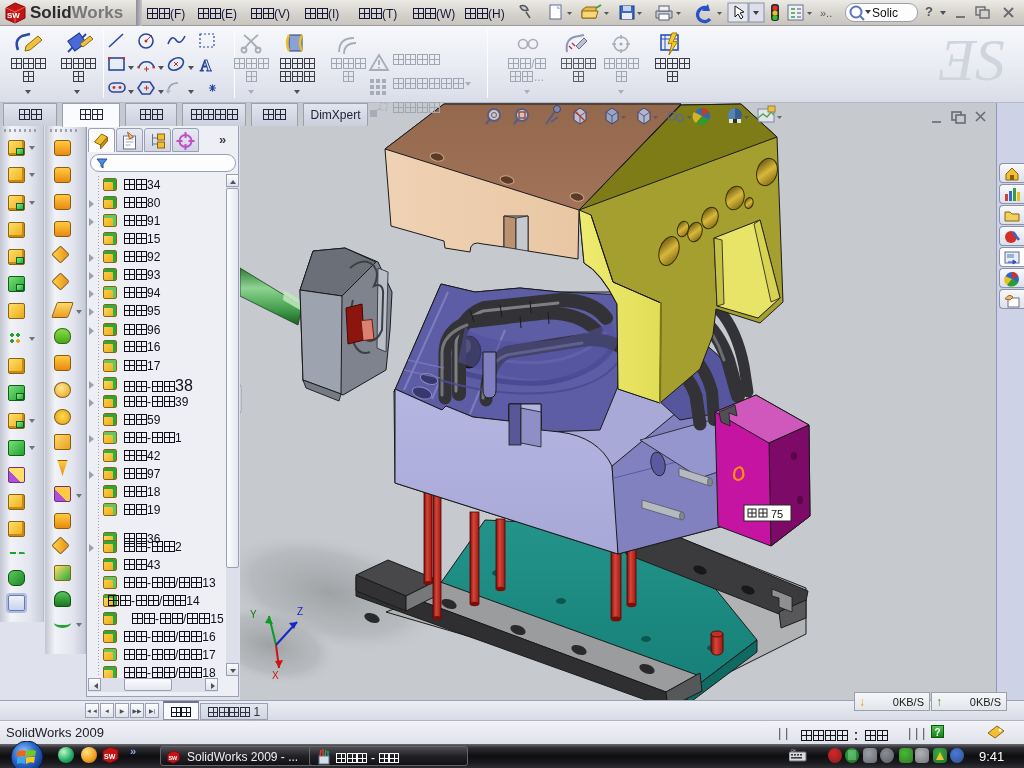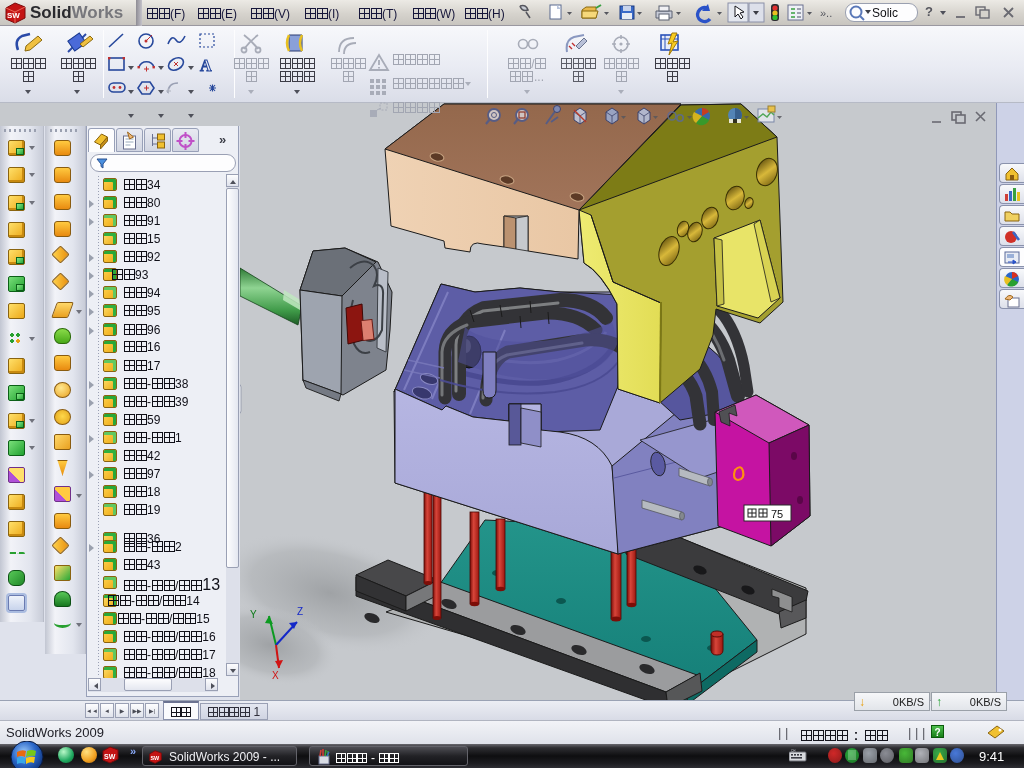--- a/index.html
+++ b/index.html
@@ -318,20 +318,21 @@
       <svg class="abs" style="left:952px;top:5px" width="68" height="16" viewBox="0 0 68 16">
         <g stroke="#6a6a72" stroke-width="1.8" fill="none">
           <path d="M4 12 h9"></path>
           <rect x="24" y="2" width="9" height="8" stroke-width="1.4"></rect>
           <rect x="28" y="5" width="9" height="8" fill="#d5d2cc" stroke-width="1.4"></rect>
           <path d="M52 3 l9 9 M61 3 l-9 9"></path>
         </g>
       </svg>
     </div>
 <div class="abs" style="left:0;top:26px;width:1024px;height:77px;background:linear-gradient(#f7f8fb,#e9ebf3 55%,#dadde8);border-bottom:1px solid #b6bac6">
+      <div class="abs" style="left:938px;top:0px;font-family:'Liberation Serif',serif;font-style:italic;font-size:60px;color:#d0d4dd">ƎS</div>
       <svg class="abs" style="left:12px;top:4px" width="34" height="26" viewBox="0 0 34 26">
         <path d="M6 20 Q2 10 10 6 L18 4" fill="none" stroke="#2a4aa8" stroke-width="2.5"></path>
         <path d="M14 16 L26 6 L30 10 L18 20 L13 21 Z" fill="#f0c040" stroke="#8a6a10"></path>
         <path d="M26 6 L30 10" stroke="#8a6a10"></path>
       </svg>
       <div class="biglbl" style="left:4px;top:32px;width:48px"><i class="cj"></i><i class="cj"></i><i class="cj"></i><br><i class="cj"></i></div>
       <div class="dn" style="left:25px;top:64px"></div>
       <svg class="abs" style="left:60px;top:4px" width="36" height="26" viewBox="0 0 36 26">
         <path d="M8 22 L26 4" stroke="#2a4aa8" stroke-width="2"></path>
         <rect x="10" y="6" width="14" height="12" fill="#4a6ad8" stroke="#1a3a90" transform="rotate(-35 17 12)"></rect>
@@ -446,20 +447,28 @@
         <circle cx="11" cy="11" r="1.6" fill="#a8acb8"></circle>
       </svg>
       <div class="biglbl glbl" style="left:598px;top:32px;width:46px"><i class="cj"></i><i class="cj"></i><i class="cj"></i><br><i class="cj"></i></div>
       <div class="dn g" style="left:618px;top:64px"></div>
       <svg class="abs" style="left:658px;top:5px" width="26" height="26" viewBox="0 0 26 26">
         <rect x="3" y="4" width="17" height="15" fill="#e8ecf8" stroke="#2a52b8" stroke-width="1.6"></rect>
         <path d="M3 8 h17 M7 4 v15" stroke="#2a52b8" stroke-width="1"></path>
         <path d="M14 2 L10 13 L14 12 L11 24 L20 10 L15 11 L19 2 Z" fill="#f8cc20" stroke="#a07808" stroke-width="1"></path>
       </svg>
       <div class="biglbl" style="left:648px;top:32px;width:48px"><i class="cj"></i><i class="cj"></i><i class="cj"></i><br><i class="cj"></i></div>
+    </div>
+<div class="abs" style="left:0;top:103px;width:380px;height:23px">
+      <div class="swtab" style="left:3px;width:54px"><i class="cj"></i><i class="cj"></i></div>
+      <div class="swtab act" style="left:62px;width:58px"><i class="cj"></i><i class="cj"></i></div>
+      <div class="swtab" style="left:125px;width:52px"><i class="cj"></i><i class="cj"></i></div>
+      <div class="swtab" style="left:182px;width:64px"><i class="cj"></i><i class="cj"></i><i class="cj"></i><i class="cj"></i></div>
+      <div class="swtab" style="left:251px;width:47px"><i class="cj"></i><i class="cj"></i></div>
+      <div class="swtab" style="left:303px;width:65px"><span style="font-size:12px">DimXpert</span></div>
     </div>
 <div class="abs" style="left:0;top:126px;width:240px;height:574px;background:#dfe2ec">
       <div class="abs" style="left:0;top:0;width:44px;height:496px;background:linear-gradient(90deg,#c2c6d2,#f2f3f8 25%,#e2e5ee 70%,#c8ccd8);border-right:1px solid #b8bcc8"></div>
       <div class="abs" style="left:45px;top:0;width:41px;height:528px;background:linear-gradient(90deg,#c2c6d2,#f2f3f8 25%,#e2e5ee 70%,#c8ccd8);border-right:1px solid #b8bcc8"></div>
       <div class="abs" style="left:4px;top:3px;width:34px;height:3px;background:repeating-linear-gradient(90deg,#9aa0b0 0 2px,transparent 2px 5px)"></div>
       <div class="abs" style="left:50px;top:3px;width:30px;height:3px;background:repeating-linear-gradient(90deg,#9aa0b0 0 2px,transparent 2px 5px)"></div>
       <div class="lticon" style="left:8px;top:14px;background:linear-gradient(135deg,#ffe06a,#eca818);border:1px solid #8a6410;box-shadow:inset -2px -2px 0 #c88a10"></div>
       <div class="dn" style="left:29px;top:20px;border-top-color:#70727c"></div>
       <div class="lticon" style="left:8px;top:41px;background:linear-gradient(135deg,#ffe06a,#eca818);border:1px solid #8a6410;box-shadow:inset -2px -2px 0 #c88a10"></div>
       <div class="dn" style="left:29px;top:47px;border-top-color:#70727c"></div>
@@ -554,21 +563,21 @@
           <span style="position:absolute;left:36px;top:1px"><i class="cj"></i><i class="cj"></i><span style="font-size:12px">15</span></span>
         </div>
         <div class="trow" style="top:122.9px">
           <span class="texp" style="left:2px;top:5px"></span>
           <span class="ti" style="left:16px;top:1px;background:linear-gradient(135deg,#ffd24a,#eca818);border:1px solid #8a6410;box-shadow:inset -3px 3px 0 #28a838"></span>
           <span style="position:absolute;left:36px;top:1px"><i class="cj"></i><i class="cj"></i><span style="font-size:12px">92</span></span>
         </div>
         <div class="trow" style="top:141.0px">
           <span class="texp" style="left:2px;top:5px"></span>
           <span class="ti" style="left:16px;top:1px;background:linear-gradient(135deg,#ffd24a,#eca818);border:1px solid #8a6410;box-shadow:inset -3px 3px 0 #28a838"></span>
-          <span style="position:absolute;left:24px;top:1px"><i class="cj"></i><i class="cj"></i><span style="font-size:12px">93</span></span>
+          <span style="position:absolute;left:36px;top:1px"><i class="cj"></i><i class="cj"></i><span style="font-size:12px">93</span></span>
         </div>
         <div class="trow" style="top:159.1px">
           <span class="texp" style="left:2px;top:5px"></span>
           <span class="ti" style="left:16px;top:1px;background:linear-gradient(135deg,#ffd24a,#eca818);border:1px solid #8a6410;box-shadow:inset -3px 3px 0 #60c860"></span>
           <span style="position:absolute;left:36px;top:1px"><i class="cj"></i><i class="cj"></i><span style="font-size:12px">94</span></span>
         </div>
         <div class="trow" style="top:177.2px">
           <span class="texp" style="left:2px;top:5px"></span>
           <span class="ti" style="left:16px;top:1px;background:linear-gradient(135deg,#ffe06a,#eca818);border:1px solid #8a6410;box-shadow:inset -3px 3px 0 #30b040"></span>
           <span style="position:absolute;left:36px;top:1px"><i class="cj"></i><i class="cj"></i><span style="font-size:12px">95</span></span>
@@ -582,21 +591,21 @@
           <span class="ti" style="left:16px;top:1px;background:linear-gradient(135deg,#ffd24a,#eca818);border:1px solid #8a6410;box-shadow:inset -3px 3px 0 #28a838"></span>
           <span style="position:absolute;left:36px;top:1px"><i class="cj"></i><i class="cj"></i><span style="font-size:12px">16</span></span>
         </div>
         <div class="trow" style="top:231.5px">
           <span class="ti" style="left:16px;top:1px;background:linear-gradient(135deg,#ffd24a,#eca818);border:1px solid #8a6410;box-shadow:inset -3px 3px 0 #60c860"></span>
           <span style="position:absolute;left:36px;top:1px"><i class="cj"></i><i class="cj"></i><span style="font-size:12px">17</span></span>
         </div>
         <div class="trow" style="top:249.6px">
           <span class="texp" style="left:2px;top:5px"></span>
           <span class="ti" style="left:16px;top:1px;background:linear-gradient(135deg,#ffe06a,#eca818);border:1px solid #8a6410;box-shadow:inset -3px 3px 0 #30b040"></span>
-          <span style="position:absolute;left:36px;top:1px"><i class="cj"></i><i class="cj"></i>-<i class="cj"></i><i class="cj"></i><span style="font-size:12px">38</span></span>
+          <span style="position:absolute;left:36px;top:1px"><i class="cj"></i><i class="cj"></i>-<i class="cj"></i><i class="cj"></i><span style="font-size:16px">38</span></span>
         </div>
         <div class="trow" style="top:267.7px">
           <span class="texp" style="left:2px;top:5px"></span>
           <span class="ti" style="left:16px;top:1px;background:linear-gradient(135deg,#ffd24a,#eca818);border:1px solid #8a6410;box-shadow:inset -3px 3px 0 #28a838"></span>
           <span style="position:absolute;left:36px;top:1px"><i class="cj"></i><i class="cj"></i>-<i class="cj"></i><i class="cj"></i><span style="font-size:12px">39</span></span>
         </div>
         <div class="trow" style="top:285.8px">
           <span class="ti" style="left:16px;top:1px;background:linear-gradient(135deg,#ffd24a,#eca818);border:1px solid #8a6410;box-shadow:inset -3px 3px 0 #28a838"></span>
           <span style="position:absolute;left:36px;top:1px"><i class="cj"></i><i class="cj"></i><span style="font-size:12px">59</span></span>
         </div>
@@ -630,29 +639,29 @@
           <span class="texp" style="left:2px;top:5px"></span>
           <span class="ti" style="left:16px;top:1px;background:linear-gradient(135deg,#ffd24a,#eca818);border:1px solid #8a6410;box-shadow:inset -3px 3px 0 #28a838"></span>
           <span style="position:absolute;left:36px;top:1px"><i class="cj"></i><i class="cj"></i>-<i class="cj"></i><i class="cj"></i><span style="font-size:12px">2</span></span>
         </div>
         <div class="trow" style="top:430.6px">
           <span class="ti" style="left:16px;top:1px;background:linear-gradient(135deg,#ffd24a,#eca818);border:1px solid #8a6410;box-shadow:inset -3px 3px 0 #28a838"></span>
           <span style="position:absolute;left:36px;top:1px"><i class="cj"></i><i class="cj"></i><span style="font-size:12px">43</span></span>
         </div>
         <div class="trow" style="top:448.7px">
           <span class="ti" style="left:16px;top:1px;background:linear-gradient(135deg,#ffd24a,#eca818);border:1px solid #8a6410;box-shadow:inset -3px 3px 0 #60c860"></span>
-          <span style="position:absolute;left:36px;top:1px"><i class="cj"></i><i class="cj"></i>-<i class="cj"></i><i class="cj"></i>/<i class="cj"></i><i class="cj"></i><span style="font-size:16px">13</span></span>
+          <span style="position:absolute;left:36px;top:1px"><i class="cj"></i><i class="cj"></i>-<i class="cj"></i><i class="cj"></i>/<i class="cj"></i><i class="cj"></i><span style="font-size:12px">13</span></span>
         </div>
         <div class="trow" style="top:466.8px">
           <span class="ti" style="left:16px;top:1px;background:linear-gradient(135deg,#ffe06a,#eca818);border:1px solid #8a6410;box-shadow:inset -3px 3px 0 #30b040"></span>
           <span style="position:absolute;left:20px;top:1px"><i class="cj"></i><i class="cj"></i>-<i class="cj"></i><i class="cj"></i>/<i class="cj"></i><i class="cj"></i><span style="font-size:12px">14</span></span>
         </div>
         <div class="trow" style="top:484.9px">
           <span class="ti" style="left:16px;top:1px;background:linear-gradient(135deg,#ffd24a,#eca818);border:1px solid #8a6410;box-shadow:inset -3px 3px 0 #28a838"></span>
-          <span style="position:absolute;left:30px;top:1px"><i class="cj"></i><i class="cj"></i>-<i class="cj"></i><i class="cj"></i>/<i class="cj"></i><i class="cj"></i><span style="font-size:12px">15</span></span>
+          <span style="position:absolute;left:44px;top:1px"><i class="cj"></i><i class="cj"></i>-<i class="cj"></i><i class="cj"></i>/<i class="cj"></i><i class="cj"></i><span style="font-size:12px">15</span></span>
         </div>
         <div class="trow" style="top:503.0px">
           <span class="ti" style="left:16px;top:1px;background:linear-gradient(135deg,#ffd24a,#eca818);border:1px solid #8a6410;box-shadow:inset -3px 3px 0 #28a838"></span>
           <span style="position:absolute;left:36px;top:1px"><i class="cj"></i><i class="cj"></i>-<i class="cj"></i><i class="cj"></i>/<i class="cj"></i><i class="cj"></i><span style="font-size:12px">16</span></span>
         </div>
         <div class="trow" style="top:521.1px">
           <span class="ti" style="left:16px;top:1px;background:linear-gradient(135deg,#ffd24a,#eca818);border:1px solid #8a6410;box-shadow:inset -3px 3px 0 #60c860"></span>
           <span style="position:absolute;left:36px;top:1px"><i class="cj"></i><i class="cj"></i>-<i class="cj"></i><i class="cj"></i>/<i class="cj"></i><i class="cj"></i><span style="font-size:12px">17</span></span>
         </div>
         <div class="trow" style="top:539.2px">
@@ -759,21 +768,21 @@
           <path d="M9 10 Q14 8 18 9 L17 15 Q13 13 9 16 Z" fill="#f8c818"></path>
         </g>
       </svg>
       <div class="abs" style="left:58px;top:3px;width:16px;height:16px;border-radius:50%;background:radial-gradient(circle at 35% 30%,#b8f8c8,#20a860 60%,#0a6a30)"></div>
       <div class="abs" style="left:81px;top:3px;width:16px;height:16px;border-radius:50%;background:radial-gradient(circle at 35% 30%,#ffe080,#f0a020 60%,#a85c08)"></div>
       <svg class="abs" style="left:101px;top:2px" width="19" height="18" viewBox="0 0 19 18">
         <path d="M2 5 L9 1 L17 4 L17 13 L9 17 L2 14 Z" fill="#c41414" stroke="#7a0a0a"></path>
         <text x="3" y="13" font-size="7" fill="#fff" font-weight="bold" font-family="Liberation Sans">SW</text>
       </svg>
       <div class="abs" style="left:130px;top:1px;color:#88a8f8;font-size:11px;font-weight:bold">»</div>
-      <div class="tbtn" style="left:142px;width:155px">
+      <div class="tbtn" style="left:160px;width:155px">
         <svg style="position:absolute;left:5px;top:3px" width="15" height="14" viewBox="0 0 19 18">
           <path d="M2 5 L9 1 L17 4 L17 13 L9 17 L2 14 Z" fill="#c41414" stroke="#7a0a0a"></path>
           <text x="3" y="13" font-size="7" fill="#fff" font-weight="bold" font-family="Liberation Sans">SW</text>
         </svg>
         <span style="position:absolute;left:26px;top:3px">SolidWorks 2009 - ...</span>
       </div>
       <div class="tbtn" style="left:309px;width:159px">
         <svg style="position:absolute;left:7px;top:2px" width="14" height="16" viewBox="0 0 14 16">
           <rect x="2" y="7" width="10" height="8" fill="#d8dce4" stroke="#6a7090"></rect>
           <path d="M3 7 L4 1 M6 7 L6 0" stroke="#d04038" stroke-width="1.6"></path>

